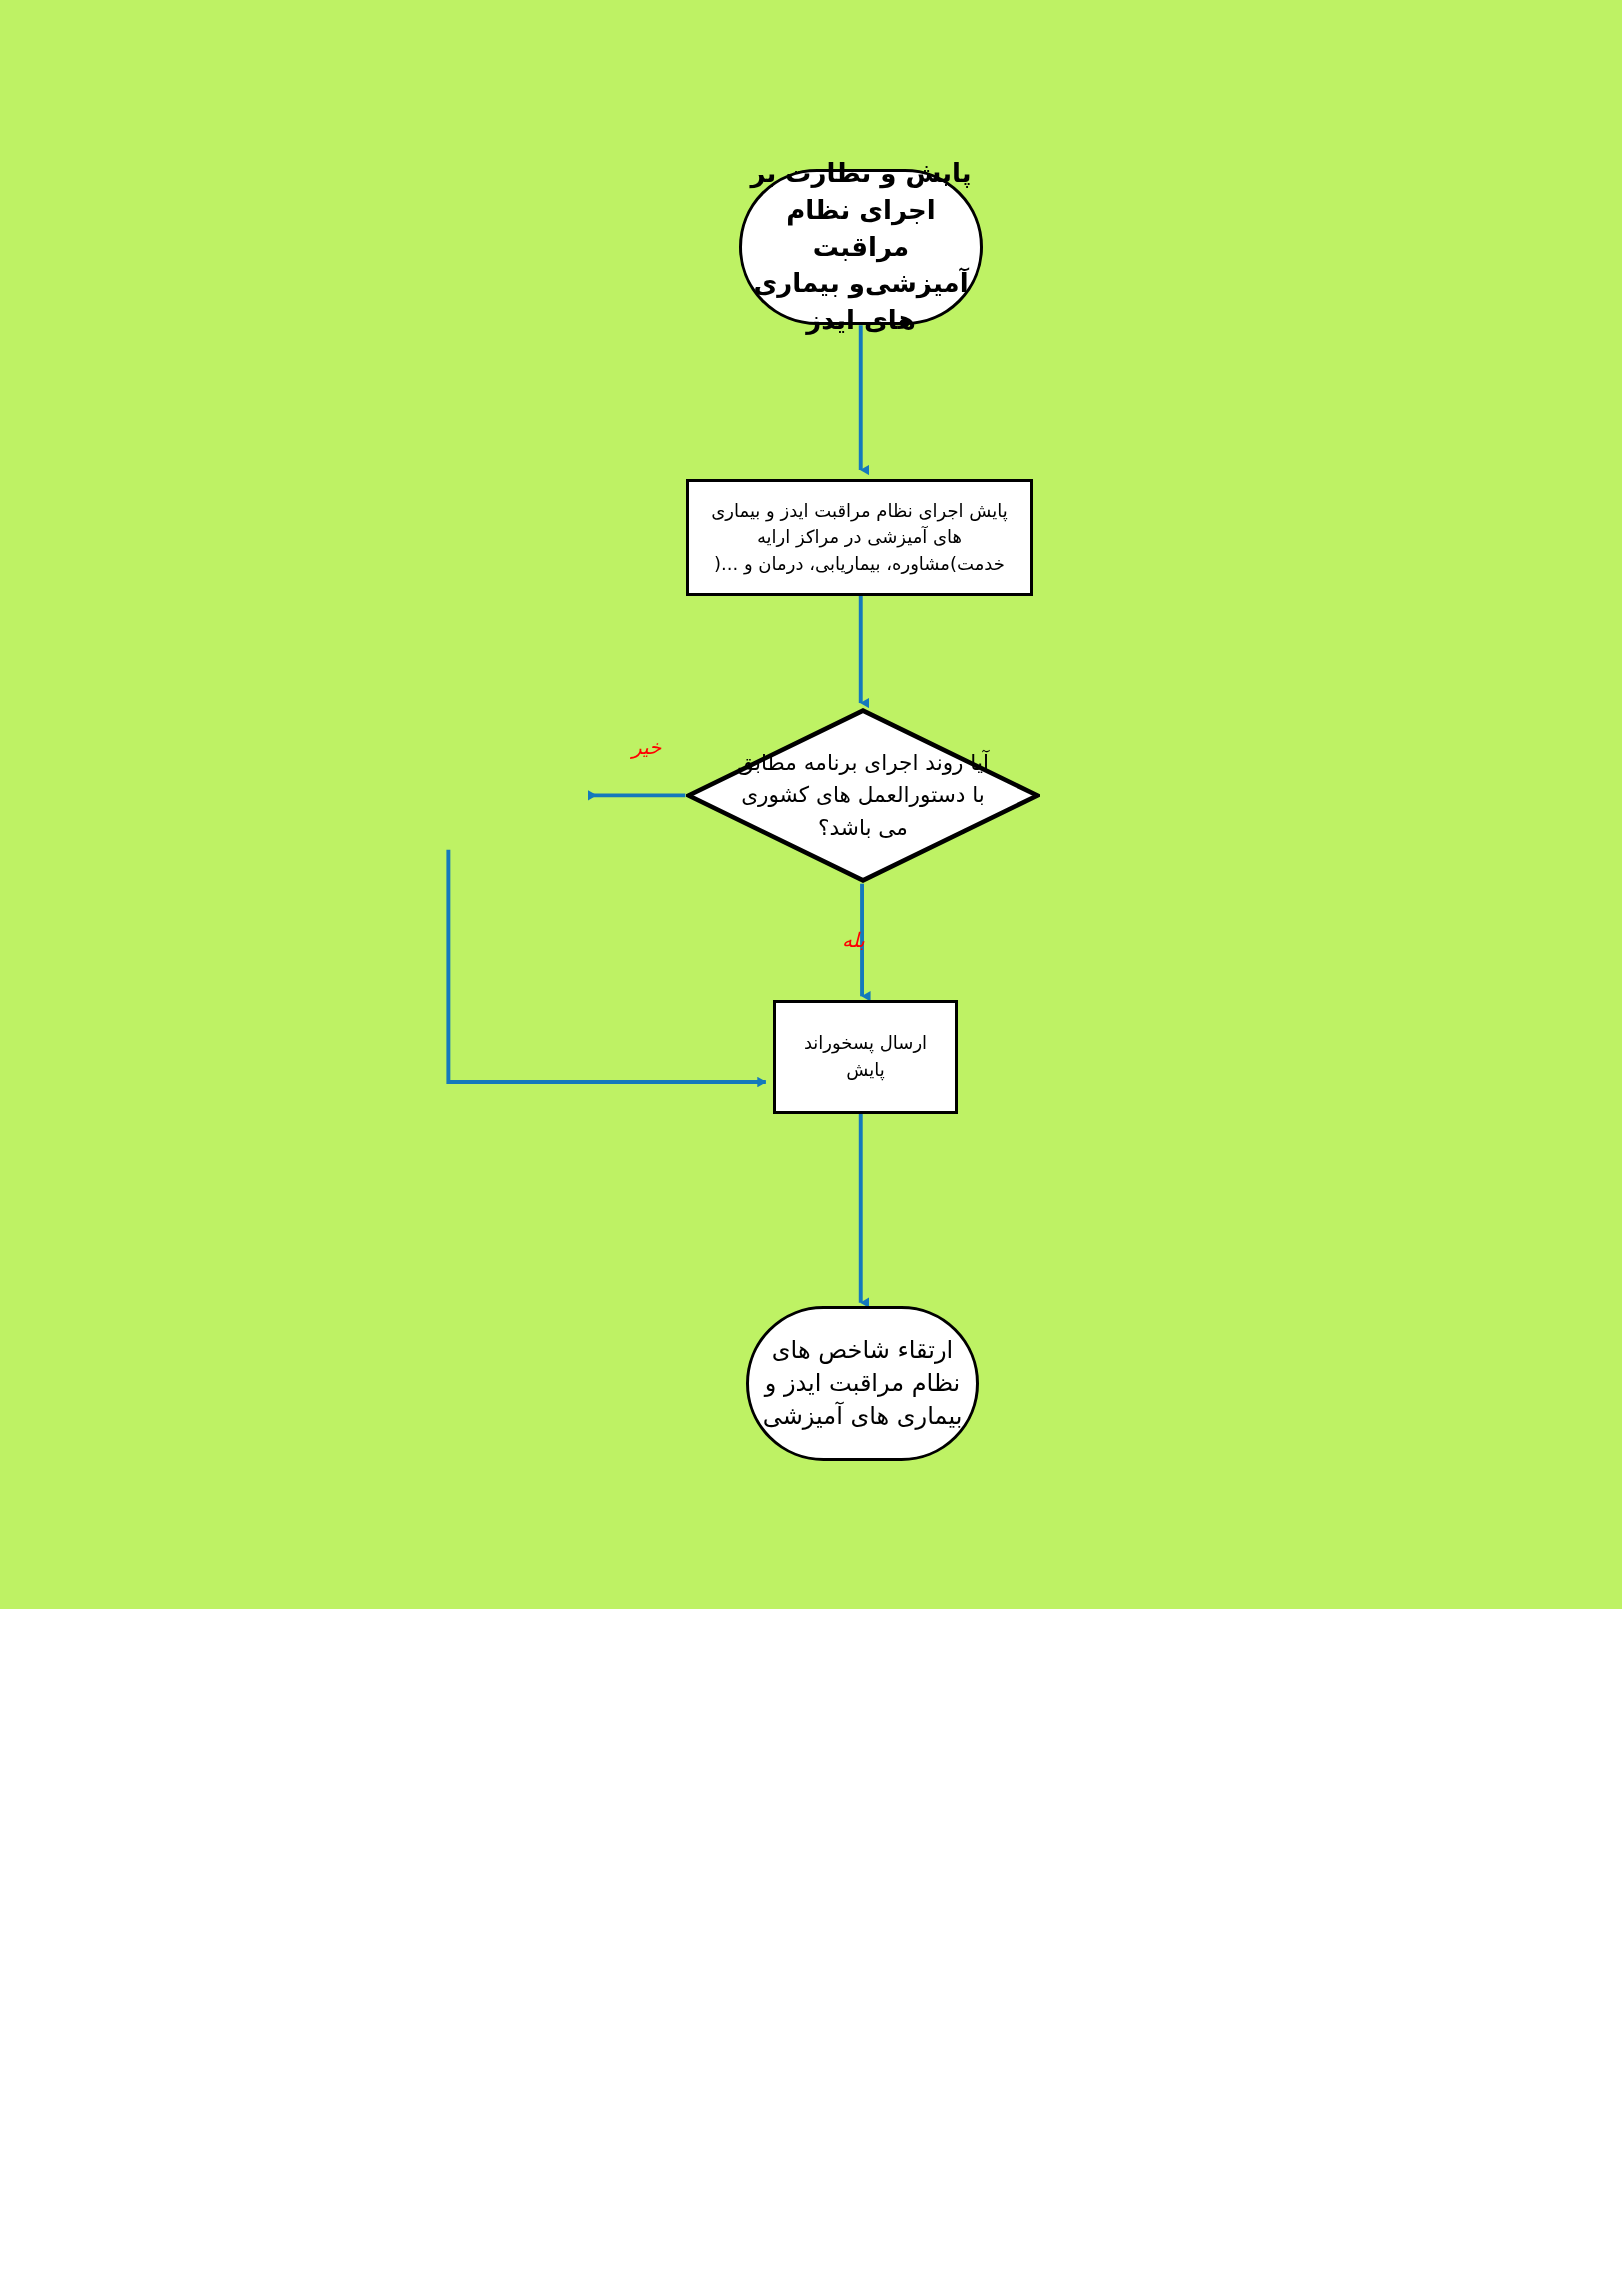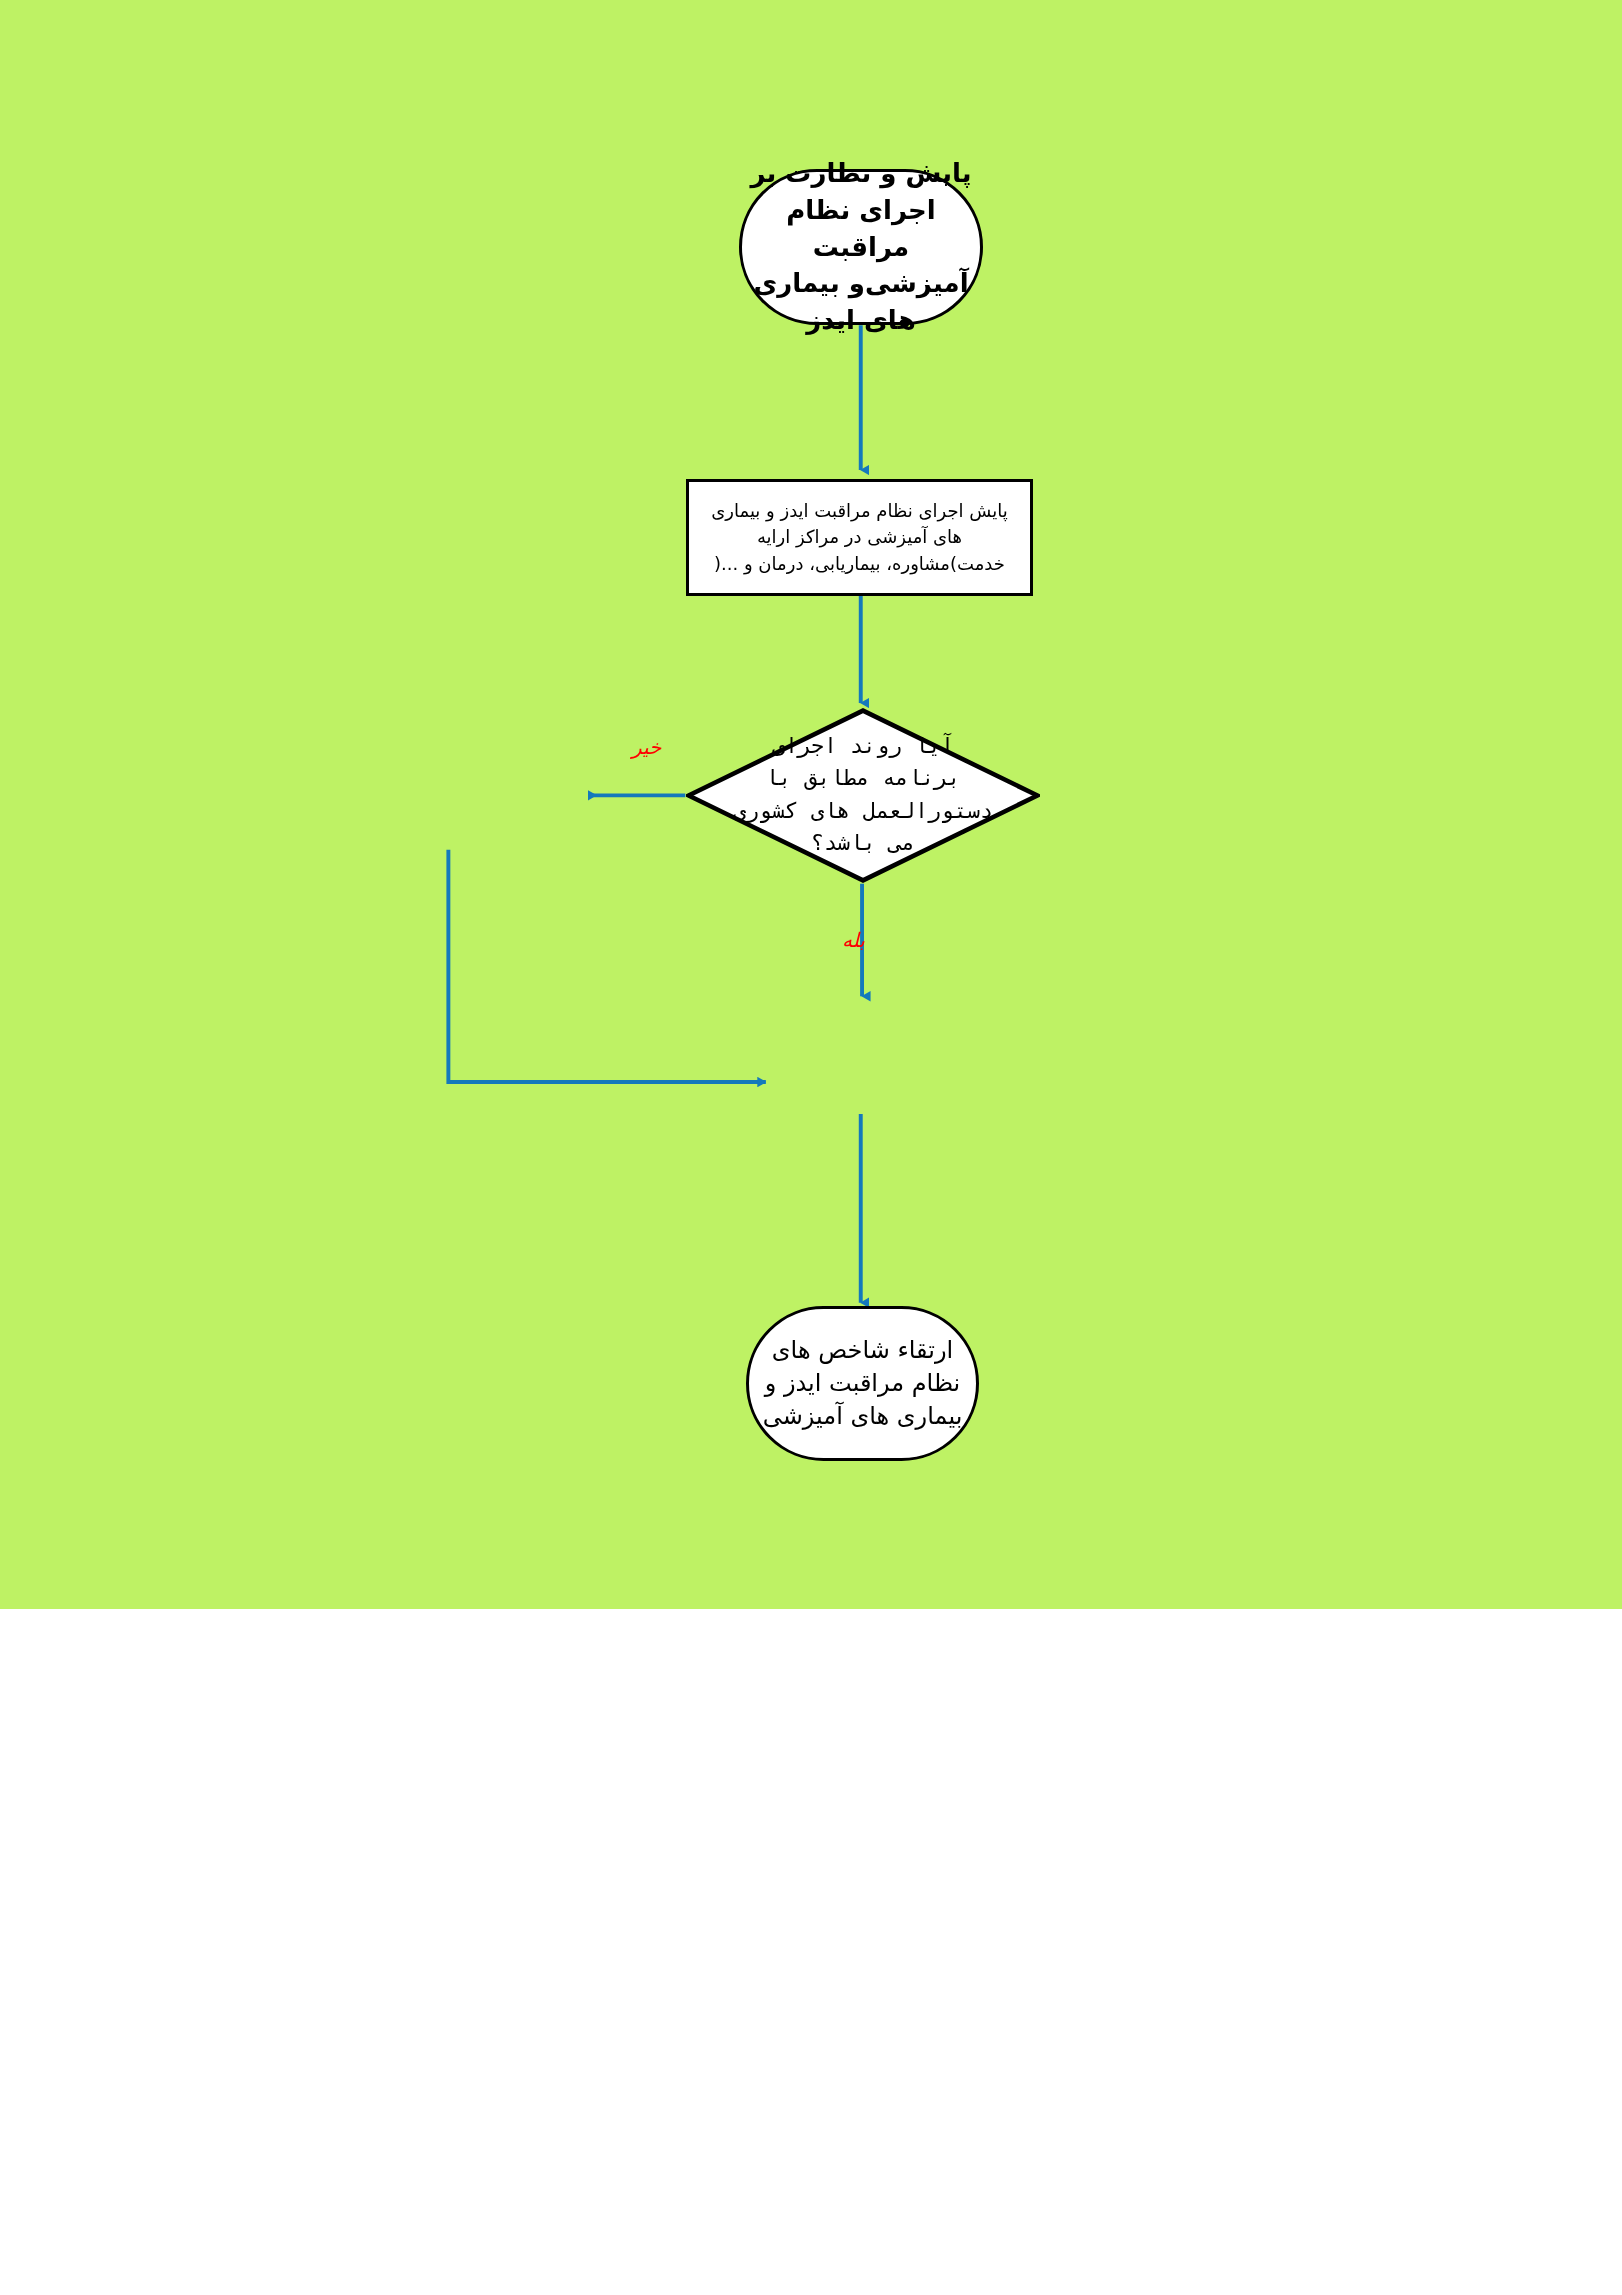--- a/index.html
+++ b/index.html
@@ -136,28 +136,31 @@
   </svg>
 
   <div class="node terminator terminator-start" style="left:739px; top:169px; width:244px; height:156px;">
     <span class="txt">پایش و نظارت بر اجرای نظام مراقبت آمیزشی‌و  بیماری های ایدز</span>
   </div>
 
   <div class="node process" style="left:686px; top:479px; width:347px; height:117px;">
     <span class="txt">پایش اجرای نظام مراقبت ایدز و بیماری های آمیزشی در مراکز ارایه خدمت)مشاوره، بیماریابی، درمان و ...(</span>
   </div>
 
-  <div class="node decision" style="left:686px; top:708px; width:354px; height:175px;font-family:Liberation Mono, monospace;">
+  <div class="node decision" style="left:686px; top:708px; width:354px; height:175px;">
     <svg class="diamond-svg" viewBox="0 0 540 268" preserveAspectRatio="none">
       <polygon points="270,4 536,134 270,264 4,134" fill="#ffffff" stroke="#000000" stroke-width="7"></polygon>
     </svg>
     <span class="txt">آیا روند اجرای برنامه مطابق با دستورالعمل های کشوری می باشد؟</span>
   </div>
 
 
+  <div class="node process" style="left:773px; top:1000px; width:185px; height:114px;">
+    <span class="txt">ارسال پسخوراند پایش</span>
+  </div>
 
   <div class="node terminator terminator-end" style="left:746px; top:1306px; width:233px; height:155px;justify-content:flex-end;">
     <span class="txt">ارتقاء شاخص های نظام مراقبت ایدز و بیماری های آمیزشی</span>
   </div>
 
   <div class="edge-label" style="left:632px; top:737px;">خیر</div>
 
   <div class="edge-label" style="left:826px; top:930px;margin-left:16px;">بله</div>
 
 </div>

